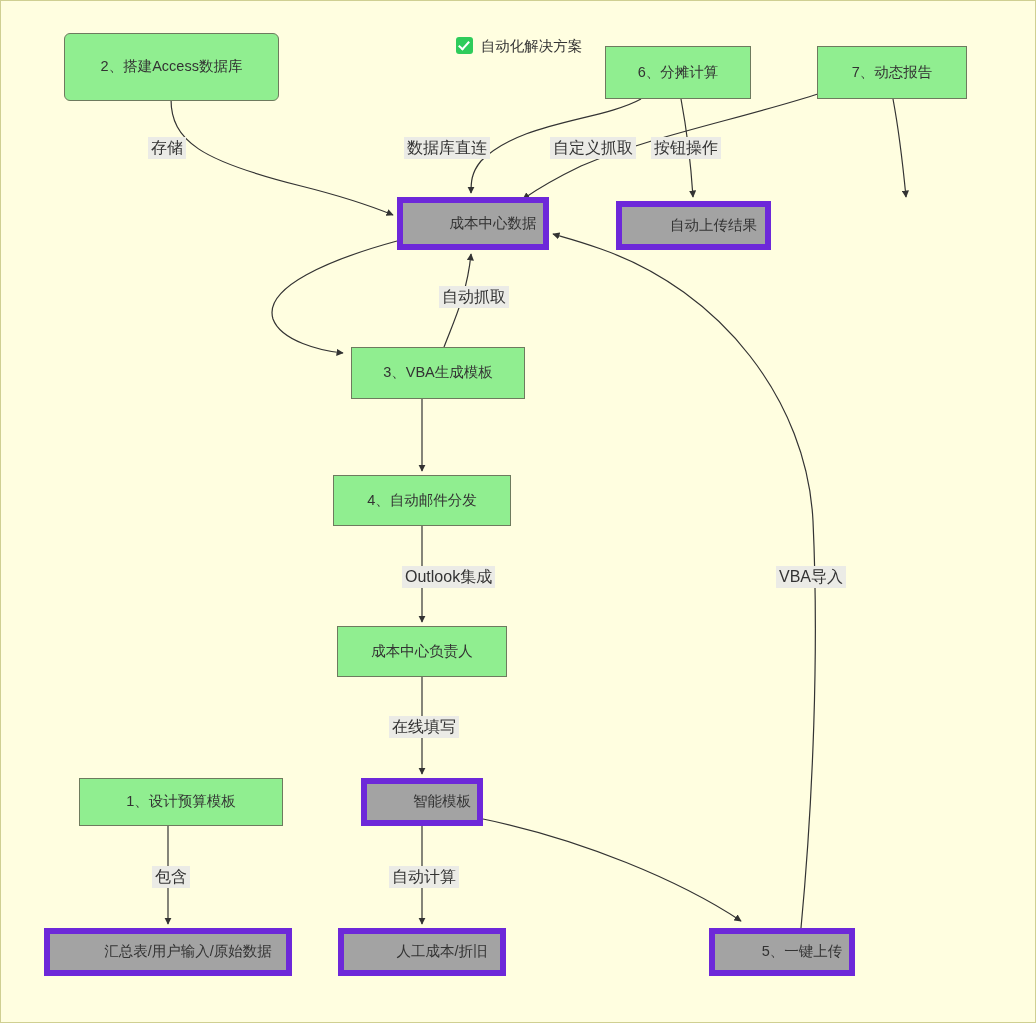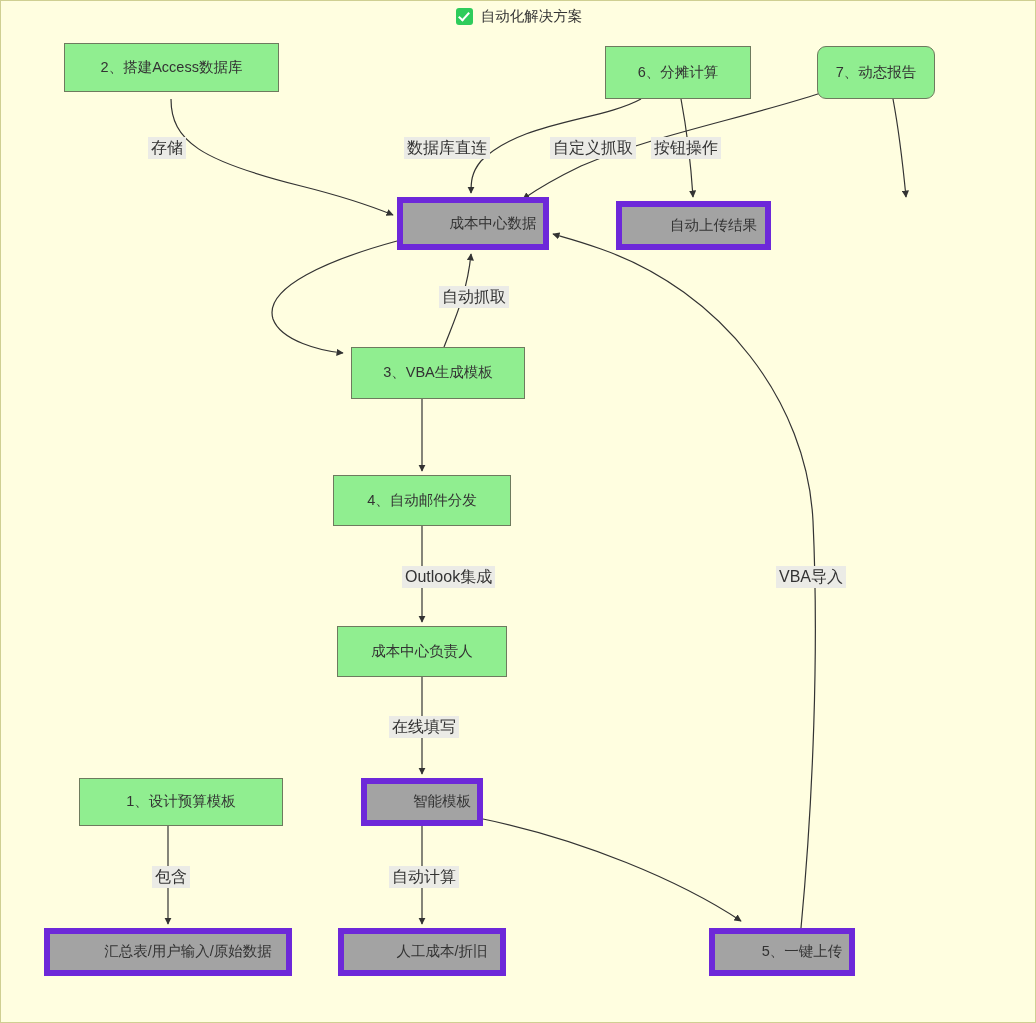--- a/index.html
+++ b/index.html
@@ -33,22 +33,23 @@
     top: 6px;
     width: 1036px;
     text-align: center;
     font-size: 14.5px;
     color: #333333;
     white-space: nowrap;
     pointer-events: none;
   }
   .title-inner {
     display: inline-flex;
-    align-items: center;
+    align-items: flex-start;
     gap: 8px;
+    margin-top: 30px;
   }
   .check-box {
     display: inline-block;
     width: 17px;
     height: 17px;
     border-radius: 3px;
     background: #2ecc5b;
     position: relative;
     flex: 0 0 auto;
   }
@@ -138,25 +139,25 @@
     </g>
   </svg>
 
   <div class="diagram-title">
     <span class="title-inner">
       <span class="check-box"></span>
       <span>自动化解决方案</span>
     </span>
   </div>
 
-  <div class="node green" style="left:63px;  top:42px;  width:215px; height:49px;">2、搭建Access数据库</div>
+  <div class="node green" style="left:63px;  top:32px;  width:215px; height:68px;border-radius:6px;">2、搭建Access数据库</div>
 
   <div class="node green" style="left:604px; top:45px;  width:146px; height:53px;">6、分摊计算</div>
 
-  <div class="node green" style="left:816px; top:45px;  width:118px; height:53px;border-radius:9px;">7、动态报告</div>
+  <div class="node green" style="left:816px; top:45px;  width:150px; height:53px;">7、动态报告</div>
 
   <div class="node lav" style="left:396px; top:196px; width:152px; height:53px;">成本中心数据</div>
 
   <div class="node lav" style="left:615px; top:200px; width:155px; height:49px;">自动上传结果</div>
 
 
   <div class="node green" style="left:350px; top:346px; width:174px; height:52px;">3、VBA生成模板</div>
 
   <div class="node green" style="left:332px; top:474px; width:178px; height:51px;">4、自动邮件分发</div>
 

